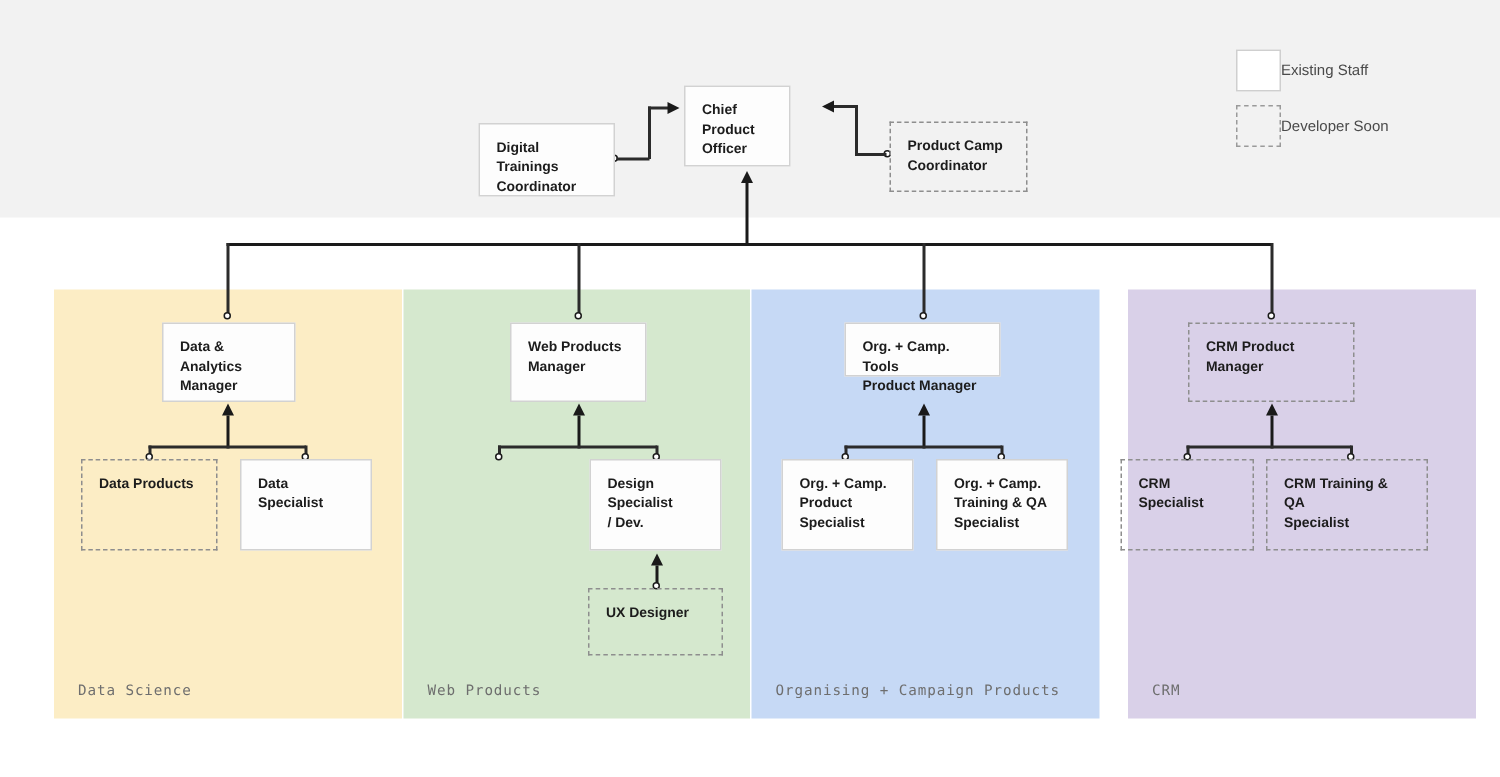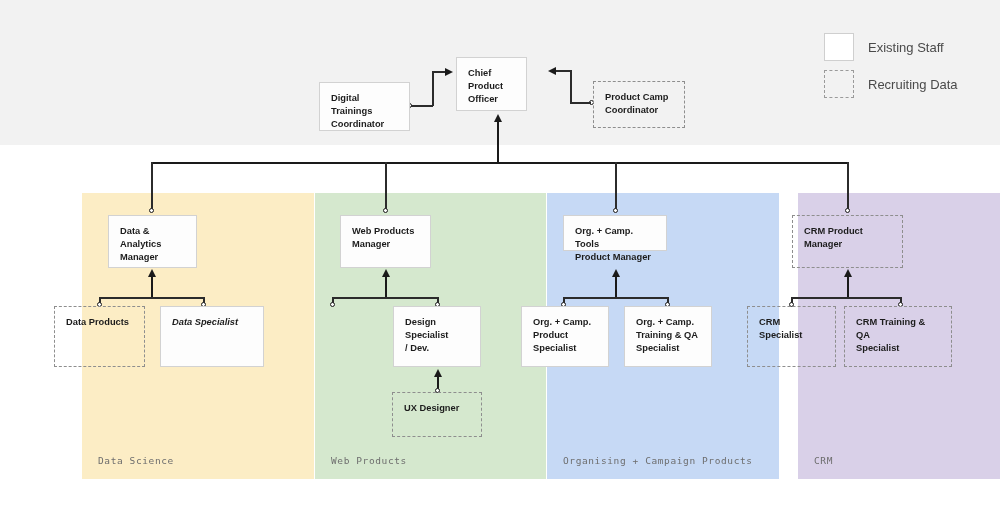--- a/index.html
+++ b/index.html
@@ -38,32 +38,30 @@
     width: 30px; height: 28px;
     background: #ffffff;
     box-sizing: border-box;
   }
   .legend-swatch.solid { border: 1px solid #cfcfcf; }
   .legend-swatch.dashed {
     border: 1px dashed #9a9a9a;
     background: transparent;
   }
   .legend-label {
-    margin-left: 14px;
-    font-size: 13px;
+    font-size: 10px;
     color: #4a4a4a;
     white-space: nowrap;
   }
 
   
   .dept-col {
     position: absolute;
     top: 193px;
     height: 286px;
-    margin-left: 46px;
   }
   .dept-label {
     position: absolute;
     bottom: 13px;
     left: 16px;
     font-family: "DejaVu Sans Mono", "Liberation Mono", monospace;
     font-size: 9.5px;
     letter-spacing: 0.6px;
     color: #6e6e6e;
     white-space: nowrap;
@@ -137,21 +135,21 @@
 
   <div class="header-band"></div>
 
   <div class="legend">
     <div class="legend-row" style="left:824px; top:33px;">
       <div class="legend-swatch solid"></div>
       <div class="legend-label">Existing Staff</div>
     </div>
     <div class="legend-row" style="left:824px; top:70px;">
       <div class="legend-swatch dashed"></div>
-      <div class="legend-label">Recruiting Data</div>
+      <div class="legend-label">Developer Soon</div>
     </div>
   </div>
 
   <div class="dept-col" style="left:36px; width:232px; background:#fcedc5;">
     <div class="dept-label">Data Science</div>
   </div>
   <div class="dept-col" style="left:269px; width:231px; background:#d5e8ce;">
     <div class="dept-label">Web Products</div>
   </div>
   <div class="dept-col" style="left:501px; width:232px; background:#c6d9f5;text-align:center;">
@@ -241,21 +239,21 @@
 Coordinator</div>
   </div>
 
   <div class="node" style="left:108px; top:215px; width:89px; height:53px;">
     <div class="node-label">Data &amp; Analytics
 Manager</div>
   </div>
   <div class="node recruiting" style="left:54px; top:306px; width:91px; height:61px;">
     <div class="node-label">Data Products</div>
   </div>
-  <div class="node" style="left:160px; top:306px; width:104px; height:61px;font-style:italic;">
+  <div class="node" style="left:160px; top:306px; width:88px; height:61px;">
     <div class="node-label">Data Specialist</div>
   </div>
 
   <div class="node" style="left:340px; top:215px; width:91px; height:53px;">
     <div class="node-label">Web Products
 Manager</div>
   </div>
   <div class="node" style="left:393px; top:306px; width:88px; height:61px;">
     <div class="node-label">Design Specialist
 / Dev.</div>

